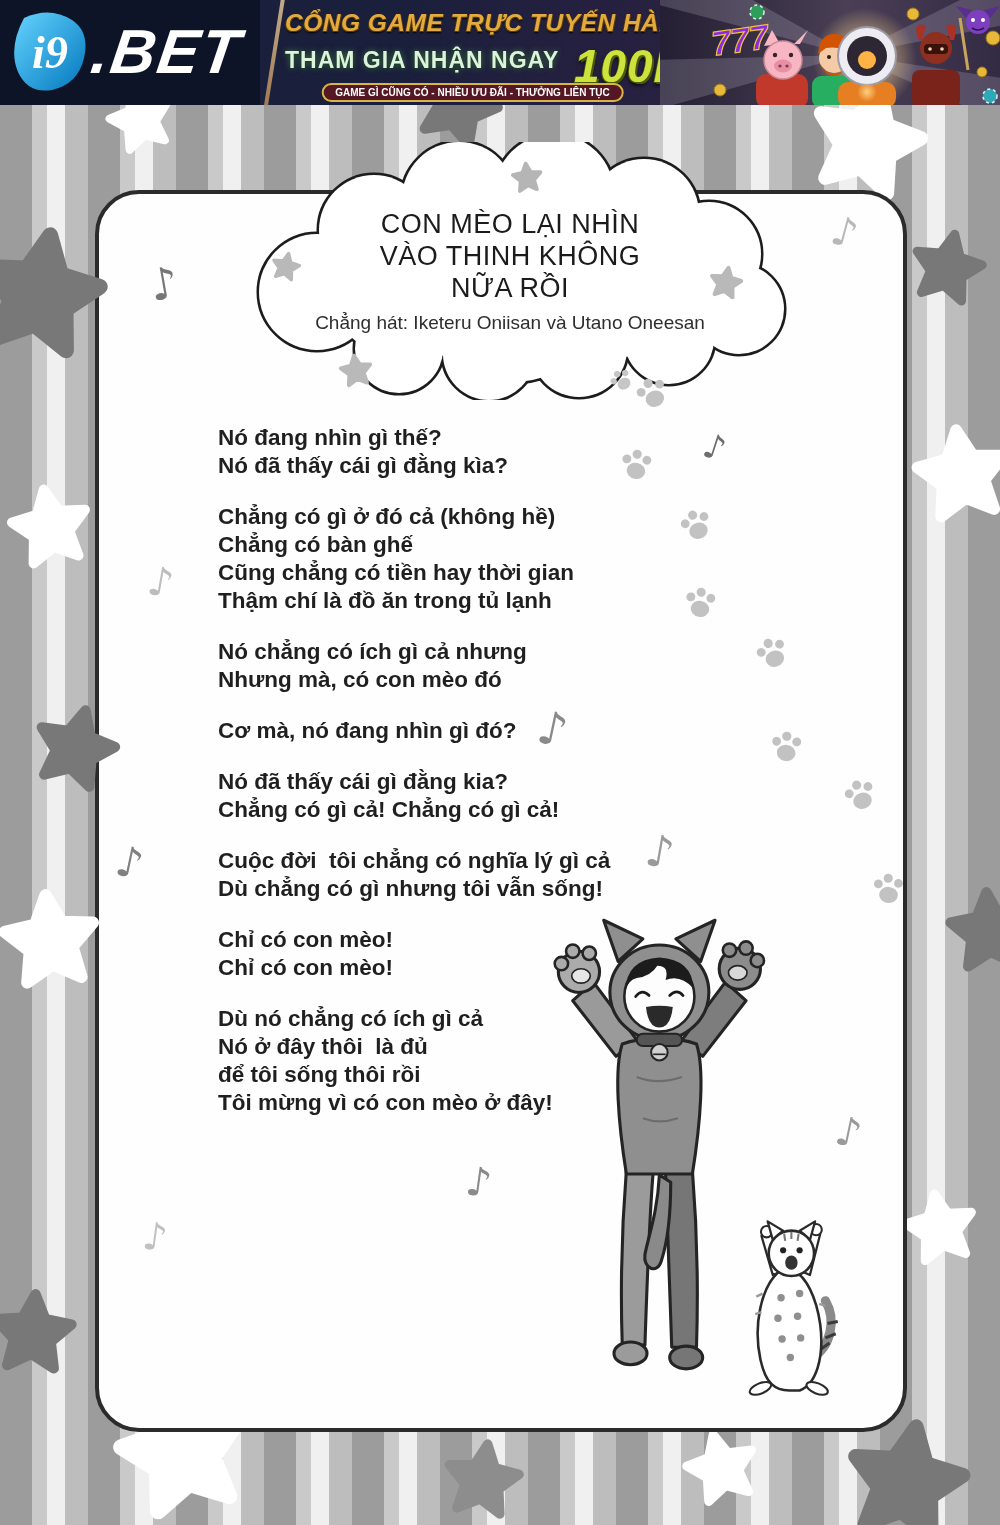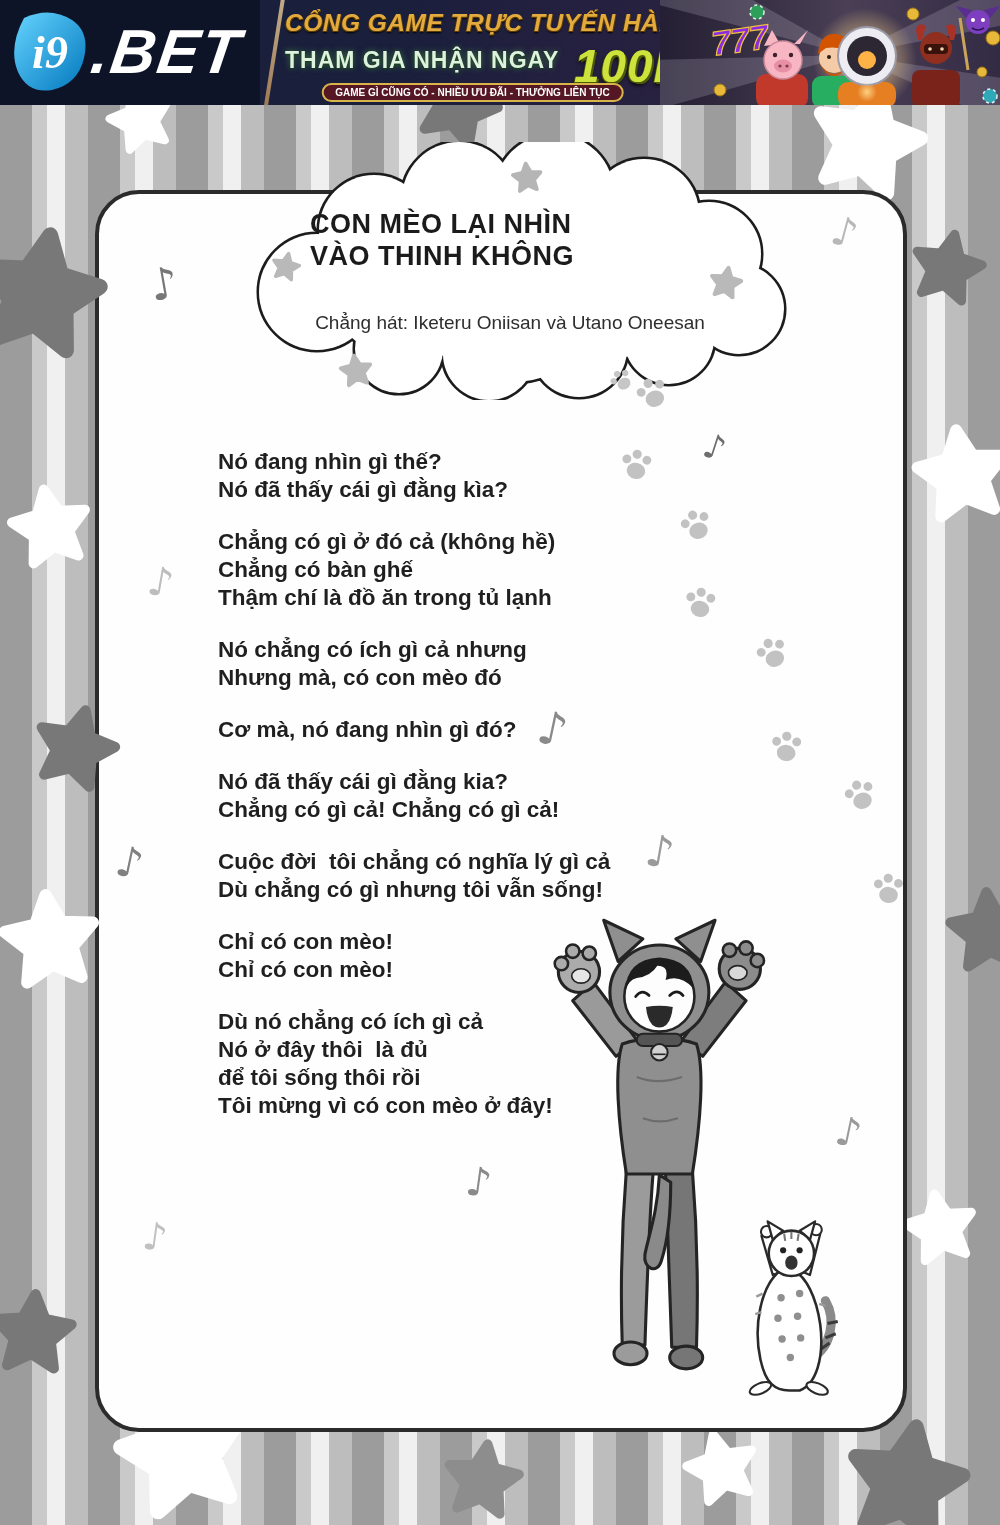--- a/index.html
+++ b/index.html
@@ -55,31 +55,31 @@
 
   
   .panel {
     position:absolute; left:95px; top:190px; width:812px; height:1242px; z-index:2;
     background:#fefefe; border:4px solid #2b2b2b; border-radius:44px;
   }
 
   
   .cloud-svg { position:absolute; left:222px; top:142px; width:574px; height:258px; z-index:4; }
   .song-title {
-    position:absolute; left:310px; top:208px; width:400px; z-index:5; text-align:left;
-    font-size:27px; font-weight:bold; color:#1b1b1b; line-height:32px; letter-spacing:.5px;
+    position:absolute; left:310px; top:208px; width:400px; z-index:5; text-align:center;
+    font-size:27px; font-weight:normal; color:#1b1b1b; line-height:32px; letter-spacing:.5px;
   }
   .song-singer {
     position:absolute; left:260px; top:312px; width:500px; z-index:5; text-align:center;
     font-size:19px; color:#2e2e2e;
   }
 
   
   .lyrics { position:absolute; left:218px; top:424px; z-index:5; }
-  .stanza { margin-bottom:23px;margin-top:24px; }
+  .stanza { margin-bottom:23px; }
   .lyric-line { font-size:22.5px; font-weight:bold; color:#1f1f1f; line-height:28px; white-space:pre; }
 
   
   .deco { position:absolute; pointer-events:none; }
   .note { font-family:"DejaVu Sans", sans-serif; line-height:1; z-index:3; }
   .star-svg { overflow:visible; z-index:1; }
   .z-top { z-index:3; }
   .z-front { z-index:6; }
   .illustration { position:absolute; left:515px; top:912px; width:330px; height:495px; z-index:5; }
 </style>
@@ -287,20 +287,21 @@
       <use href="#star" fill="#b5b5b5" stroke="#b5b5b5"></use>
     </svg>
 
   <svg class="cloud-svg" viewBox="0 0 574 258">
     <use href="#cloudset" fill="#ffffff" stroke="#1c1c1c" stroke-width="5"></use>
     <use href="#cloudset" fill="#ffffff" stroke="none"></use>
   </svg>
   <div class="song-title">
     <div>CON MÈO LẠI NHÌN</div>
     <div>VÀO THINH KHÔNG</div>
+    <div>NỮA RỒI</div>
   </div>
   <div class="song-singer">Chẳng hát: Iketeru Oniisan và Utano Oneesan</div>
 
   <span class="deco note z-front" style="left:150px; top:262px; font-size:44px; color:#777; transform:rotate(-10deg);">♪</span>
   <span class="deco note z-front" style="left:832px; top:212px; font-size:40px; color:#b8b8b8; transform:rotate(15deg);">♪</span>
   <span class="deco note z-front" style="left:704px; top:430px; font-size:34px; color:#6e6e6e; transform:rotate(18deg);">♪</span>
   <span class="deco note z-front" style="left:148px; top:562px; font-size:40px; color:#bdbdbd; transform:rotate(10deg);">♪</span>
   <span class="deco note z-front" style="left:538px; top:706px; font-size:46px; color:#8a8a8a; transform:rotate(12deg);">♪</span>
   <span class="deco note z-front" style="left:116px; top:842px; font-size:42px; color:#808080; transform:rotate(12deg);">♪</span>
   <span class="deco note z-front" style="left:646px; top:830px; font-size:44px; color:#9a9a9a; transform:rotate(10deg);">♪</span>
@@ -337,20 +338,21 @@
     </svg>
 
   <div class="lyrics">
     <div class="stanza">
       <div class="lyric-line">Nó đang nhìn gì thế?</div>
       <div class="lyric-line">Nó đã thấy cái gì đằng kìa?</div>
     </div>
     <div class="stanza">
       <div class="lyric-line">Chẳng có gì ở đó cả (không hề)</div>
       <div class="lyric-line">Chẳng có bàn ghế</div>
+      <div class="lyric-line">Cũng chẳng có tiền hay thời gian</div>
       <div class="lyric-line">Thậm chí là đồ ăn trong tủ lạnh</div>
     </div>
     <div class="stanza">
       <div class="lyric-line">Nó chẳng có ích gì cả nhưng</div>
       <div class="lyric-line">Nhưng mà, có con mèo đó</div>
     </div>
     <div class="stanza">
       <div class="lyric-line">Cơ mà, nó đang nhìn gì đó?</div>
     </div>
     <div class="stanza">

